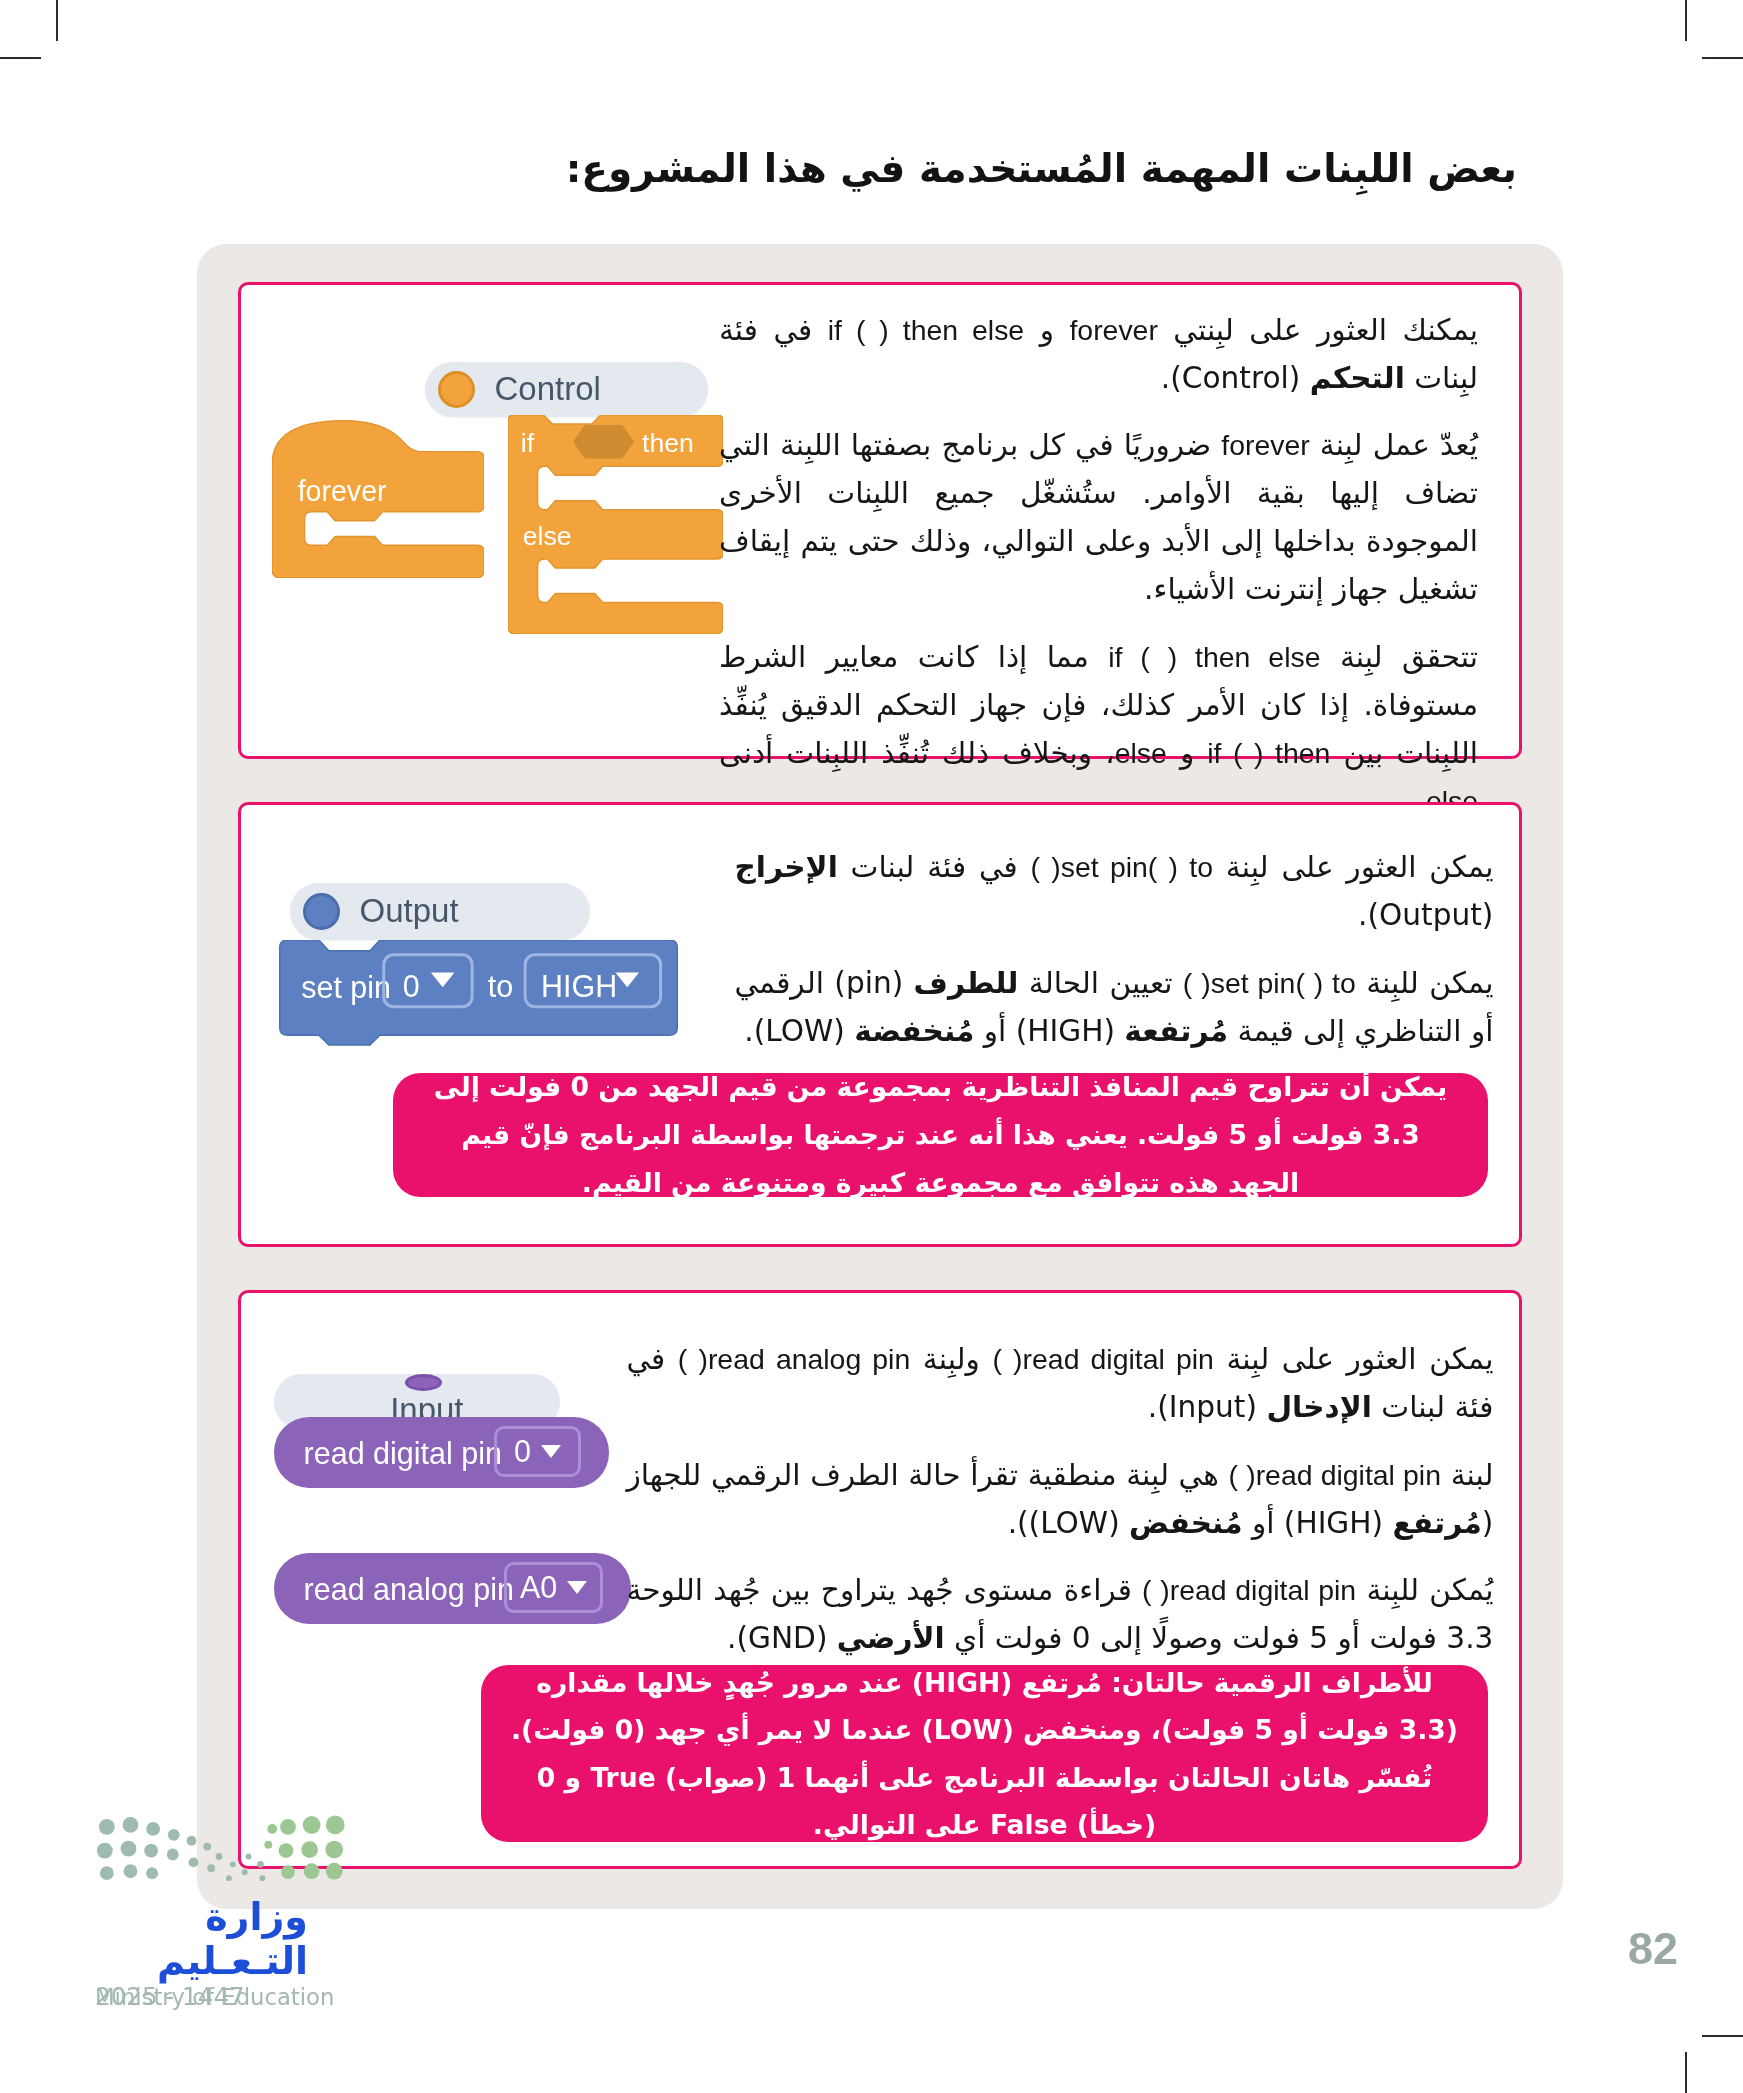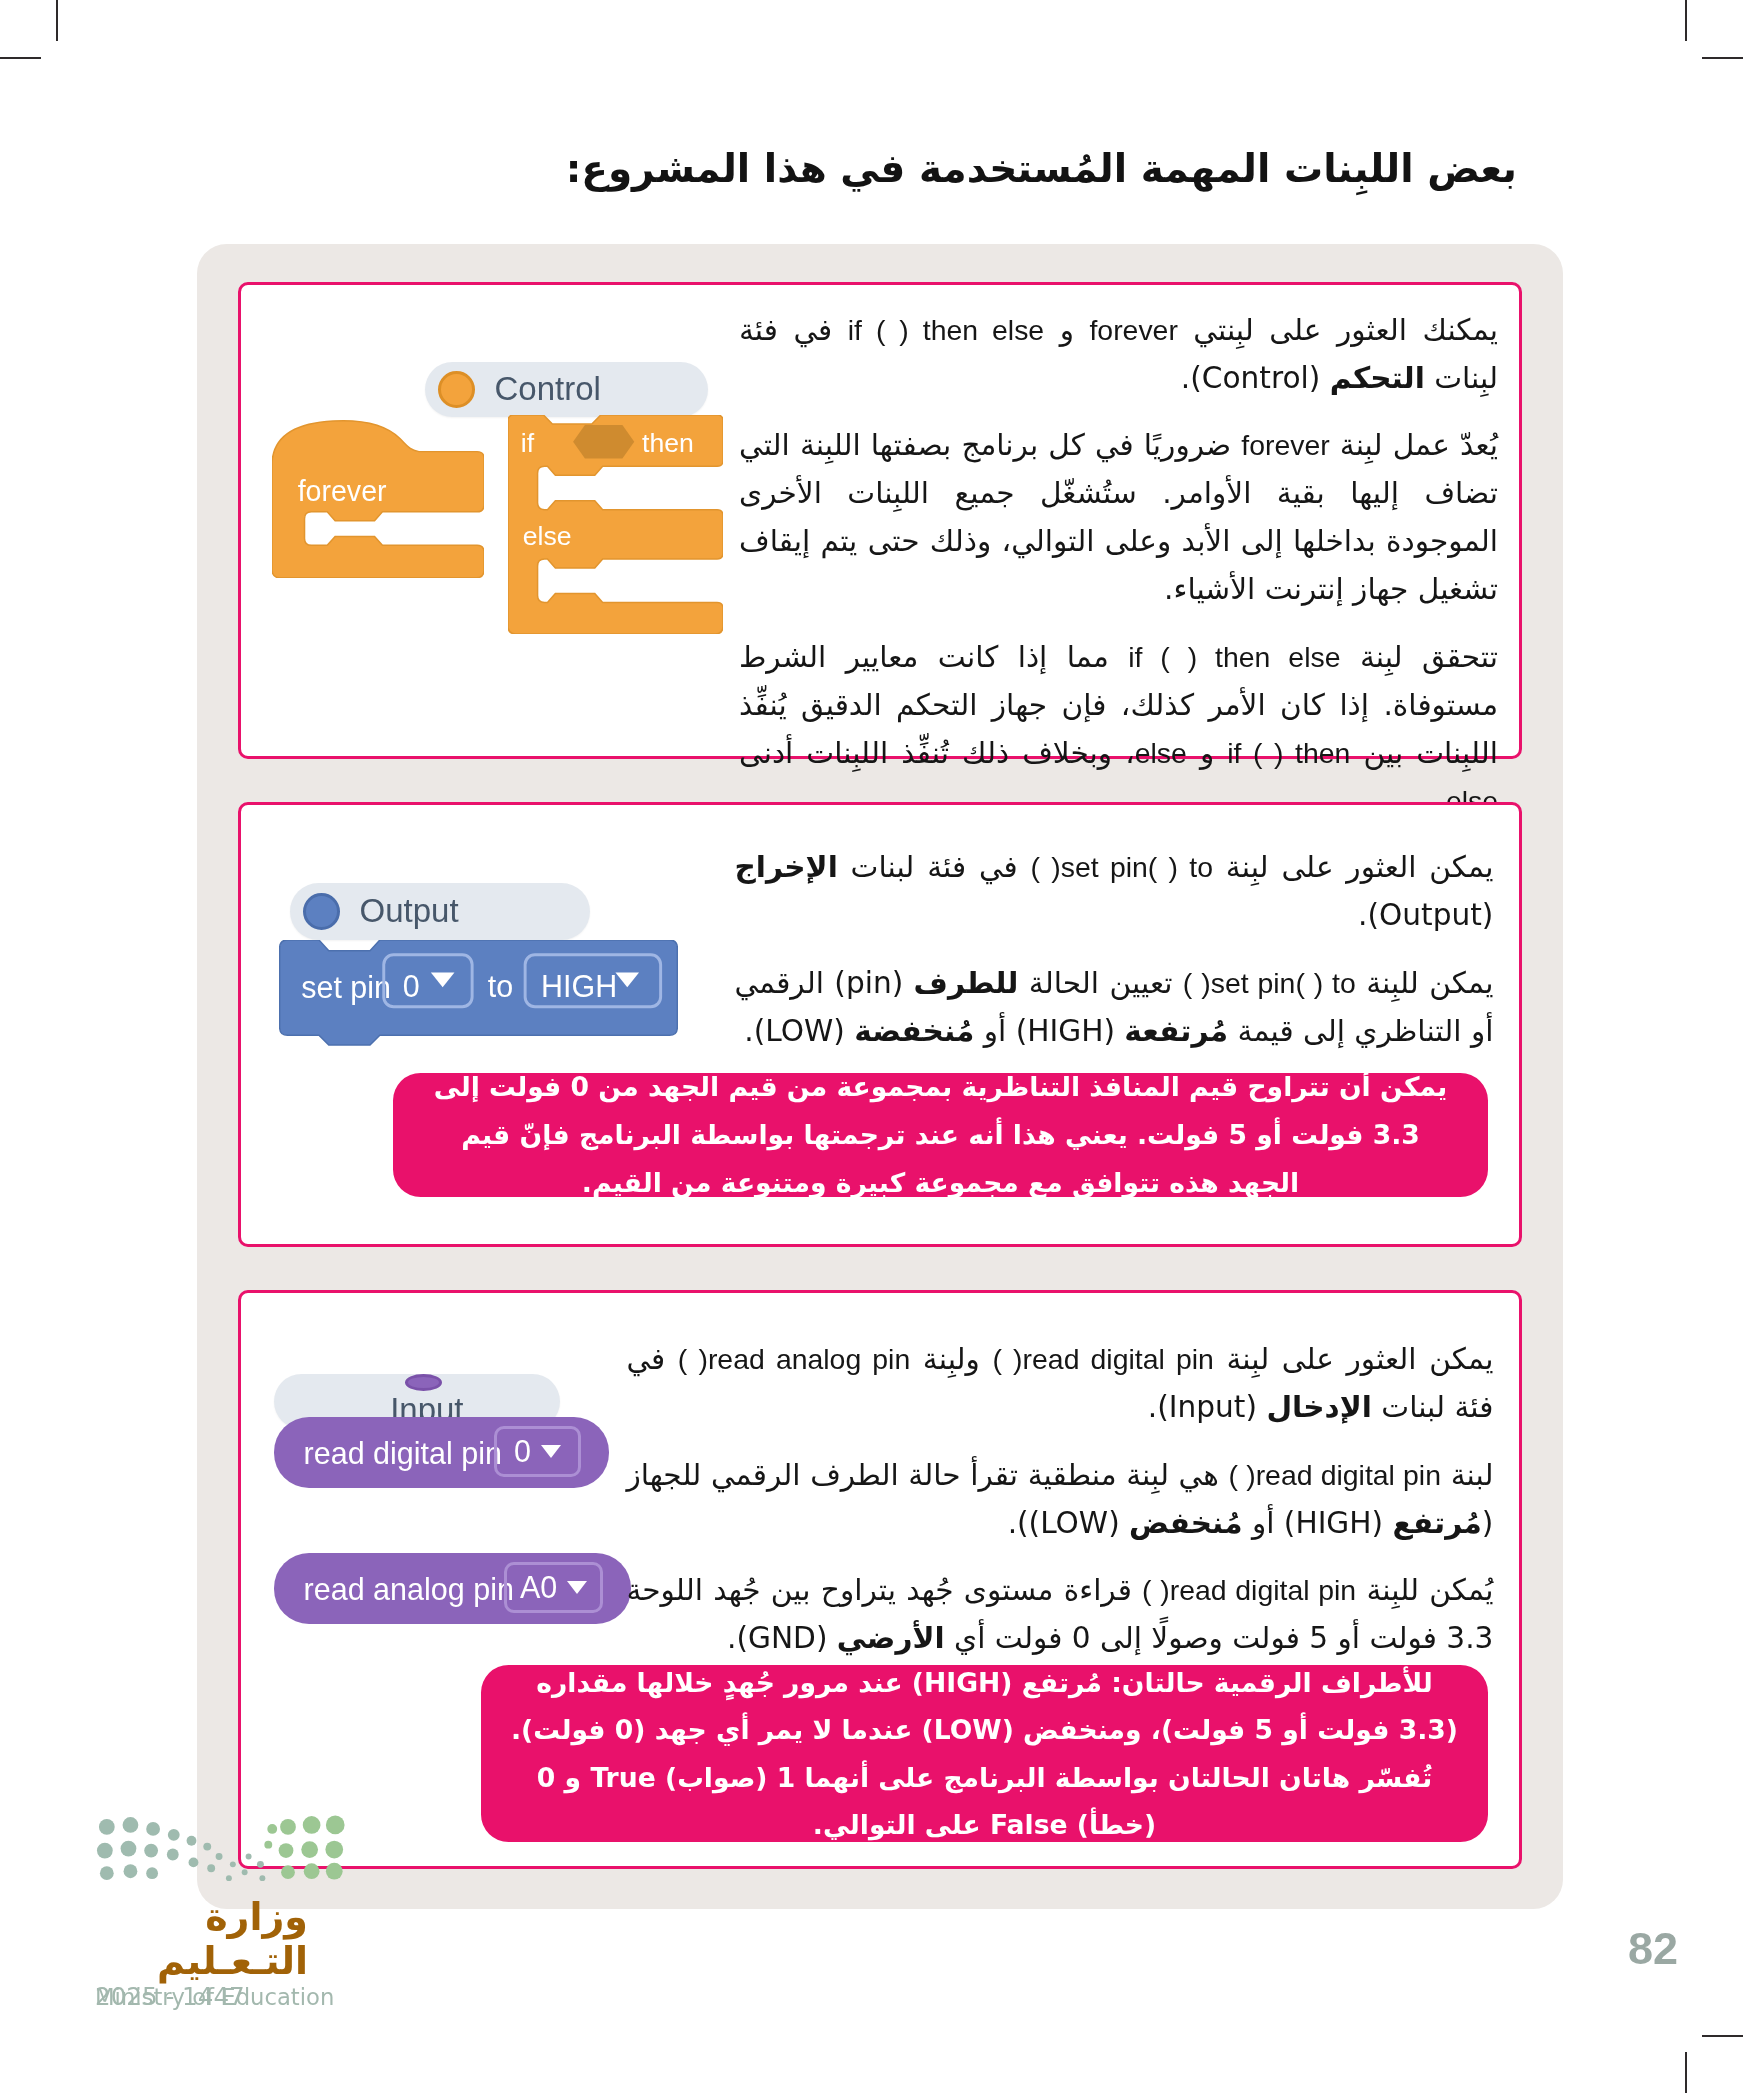--- a/index.html
+++ b/index.html
@@ -43,21 +43,21 @@
 
   .reporter{position:absolute;height:71px;background:#8B64BA;border-radius:35px;color:#ffffff;
             font-family:"Liberation Sans",sans-serif;font-size:30.5px;}
   .reporter .rlabel{position:absolute;left:29.6px;top:50%;transform:translateY(-50%);white-space:nowrap;}
   .reporter .dd{position:absolute;top:8.9px;height:51px;border:3px solid #AC8FD4;border-radius:9.9px;
                 box-sizing:border-box;display:flex;align-items:center;justify-content:center;gap:9.9px;}
   .tri{width:0;height:0;border-left:10.8px solid transparent;border-right:10.8px solid transparent;
        border-top:13.8px solid #ffffff;}
 
   .mlogo-ar{position:absolute;left:95px;top:1895px;width:213px;direction:rtl;text-align:right;
-            font-size:38px;font-weight:bold;color:#a16207;}
+            font-size:38px;font-weight:bold;color:#1d4ed8;}
   .mlogo-en{position:absolute;left:95px;top:1952px;font-size:22.7px;color:#A3B8AE;margin-top:32px;}
   .mlogo-years{position:absolute;left:95px;top:1982px;font-size:24.6px;color:#A3B8AE;}
   .pagenum{position:absolute;left:1588px;top:1923px;font-family:"Liberation Sans",sans-serif;
            font-size:45px;font-weight:bold;color:#9AA8A3;margin-left:40px;}
 </style>
 </head>
 <body>
 
 <div class="page">
 
@@ -92,21 +92,21 @@
                  L 48 87 L 88 87 L 96 96 L 212 96 Q 218 96 218 102 L 218 140 Q 218 146 212 146
                  L 96 146 L 88 155 L 48 155 L 40 146 L 37 146 Q 30 146 30 153 L 30 183 Q 30 190 37 190
                  L 40 190 L 48 181 L 88 181 L 96 190 L 212 190 Q 218 190 218 196 L 218 214 Q 218 222 210 222
                  L 8 222 Q 0 222 0 214 L 0 6 Q 0 0 6 0 Z" fill="#F3A33C" stroke="#E2952E" stroke-width="1.5"></path>
         <polygon points="78,10 116,10 128,27 116,44 78,44 66,27" fill="#CF8B2F"></polygon>
         <text x="13" y="37" font-size="27">if</text>
         <text x="136" y="37" font-size="27">then</text>
         <text x="15" y="132" font-size="27">else</text>
       </svg>
 
-      <div class="textcol" style="right:21px;top:21.7px;width:759px;">
+      <div class="textcol" style="right:41px;top:21.7px;width:759px;">
         <p><span>يمكنك العثور على لبِنتي </span><span class="lat">forever</span><span> و </span><span class="lat">if ( ) then else</span><span> في فئة لبِنات </span><span class="b">التحكم</span><span> (Control).</span></p>
         <p><span>يُعدّ عمل لبِنة </span><span class="lat">forever</span><span> ضروريًا في كل برنامج بصفتها اللبِنة التي تضاف إليها بقية الأوامر. ستُشغّل جميع اللبِنات الأخرى الموجودة بداخلها إلى الأبد وعلى التوالي، وذلك حتى يتم إيقاف تشغيل جهاز إنترنت الأشياء.</span></p>
         <p><span>تتحقق لبِنة </span><span class="lat">if ( ) then else</span><span> مما إذا كانت معايير الشرط مستوفاة. إذا كان الأمر كذلك، فإن جهاز التحكم الدقيق يُنفِّذ اللبِنات بين </span><span class="lat">if ( ) then</span><span> و </span><span class="lat">else</span><span>، وبخلاف ذلك تُنفِّذ اللبِنات أدنى </span><span class="lat">else</span><span>.</span></p>
       </div>
     </section>
 
     <section class="panel" id="sec-output">
       <div class="pill" style="left:49px;top:31.5px;width:300px;height:57px;">
         <span class="dot dot-output"></span>
         <span class="lbl">Output</span>

